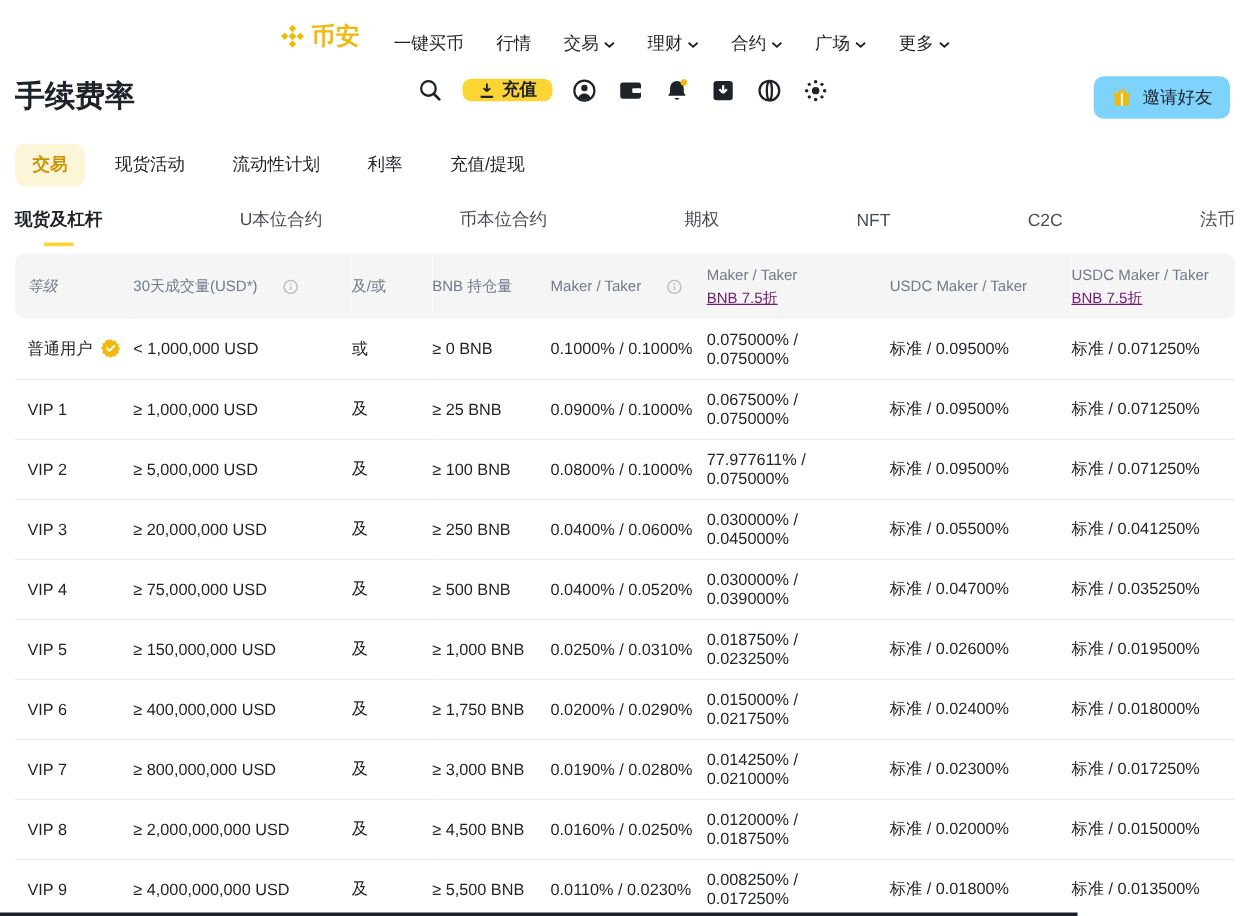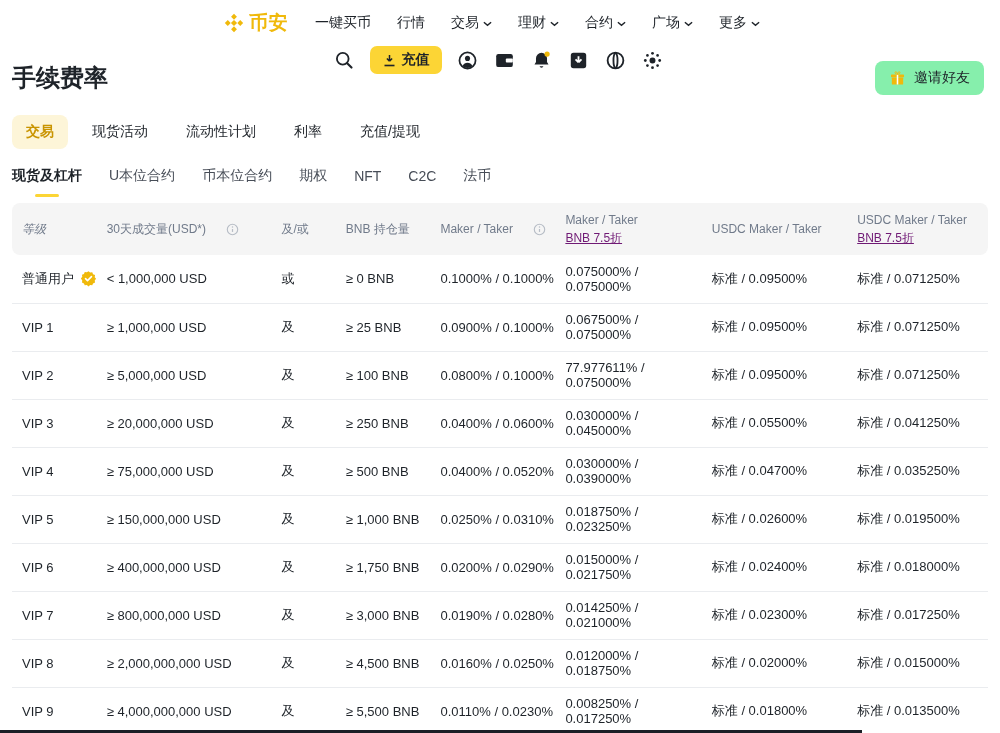--- a/index.html
+++ b/index.html
@@ -5,39 +5,39 @@
   * { margin:0; padding:0; box-sizing:border-box; }
   html,body { width:1000px; height:733px; overflow:hidden; background:#fff;
     font-family:"Liberation Sans","DejaVu Sans",sans-serif; color:#1E2329; }
 
   
   .navbar { height:45px; display:flex; align-items:center; justify-content:space-between; padding:0 16px 0 12px; background:#fff;flex-direction:column; }
   .nav-left { display:flex; align-items:center; }
   .logo { display:flex; align-items:center; gap:4px; cursor:pointer; margin-right:14px; }
   .logo-text { color:#F0B90B; font-size:19px; font-weight:700; letter-spacing:.5px; }
   .nav-items { display:flex; align-items:center; }
-  .nav-item { display:flex; align-items:center; gap:4px; padding:0 13px; font-size:14px; font-weight:500; cursor:pointer; height:45px; }
+  .nav-item { display:flex; align-items:center; gap:4px; padding:0 13px; font-size:14px; font-weight:500; cursor:pointer; height:45px;margin-top:12px; }
   .nav-item svg { margin-top:2px; color:#1E2329; }
   .nav-right { display:flex; align-items:center; gap:7px; }
   .icon-btn { width:30px; height:30px; display:flex; align-items:center; justify-content:center; cursor:pointer; color:#1E2329; border:none; background:none; }
-  .deposit-btn { display:flex; align-items:center; gap:5px; background:#FCD535; border:none; border-radius:7px; height:28px; padding:0 12px; font-size:14px; font-weight:600; color:#1E2329; cursor:pointer; margin:0 4px; font-family:inherit; }
+  .deposit-btn { display:flex; align-items:center; gap:5px; background:#FCD535; border:none; border-radius:7px; height:18px; padding:0 12px; font-size:14px; font-weight:600; color:#1E2329; cursor:pointer; margin:0 4px; font-family:inherit; }
   .bell-wrap { position:relative; }
 
   
   .page-head { display:flex; align-items:flex-start; justify-content:space-between; padding:16px 16px 0 12px; }
   .page-title { font-size:24px; font-weight:700; line-height:34px; }
-  .invite-btn { display:flex; align-items:center; gap:8px; background:#86efac; border:none; border-radius:8px; height:34px; padding:0 14px; font-size:14px; font-weight:500; color:#1E2329; cursor:pointer; font-family:inherit; }
+  .invite-btn { display:flex; align-items:center; gap:8px; background:#7dd3fc; border:none; border-radius:8px; height:34px; padding:0 14px; font-size:14px; font-weight:500; color:#1E2329; cursor:pointer; font-family:inherit; }
 
   
   .tabs-primary { display:flex; align-items:center; gap:10px; padding:0 12px; margin-top:20px; }
   .ptab { padding:8px 14px; border-radius:8px; font-size:14px; font-weight:500; color:#1E2329; cursor:pointer; }
   .ptab.active { background:#FDF5D8; color:#C99400; font-weight:600; }
 
   
-  .tabs-secondary { display:flex; align-items:center; gap:27px; padding:0 12px; margin-top:18px; }
+  .tabs-secondary { display:flex; align-items:center; padding:0 12px; margin-top:18px;justify-content:space-between; }
   .stab { font-size:14px; color:#474D57; cursor:pointer; position:relative; padding-bottom:12px; }
   .stab.active { color:#1E2329; font-weight:700; }
   .stab.active::after { content:""; position:absolute; left:50%; transform:translateX(-50%); bottom:0; width:24px; height:3px; background:#FCD535; border-radius:2px; }
 
   
   .table-wrap { padding:6px 12px 0 12px; }
   table { width:100%; border-collapse:collapse; table-layout:fixed; }
   thead th { background:#F5F5F5; color:#707A8A; font-size:12px; font-weight:400; text-align:left; height:52px; vertical-align:middle; padding:0 8px 0 0; }
   thead th:first-child { padding-left:10px; border-radius:8px 0 0 8px;font-style:italic; }
   thead th:last-child { border-radius:0 8px 8px 0; }

